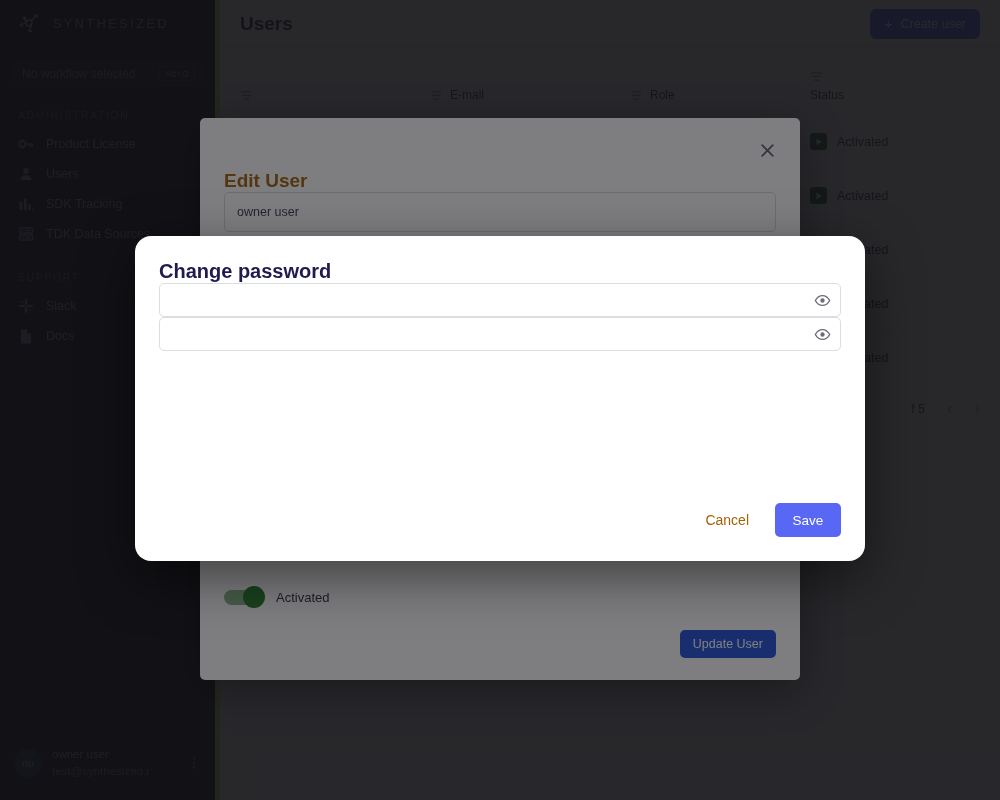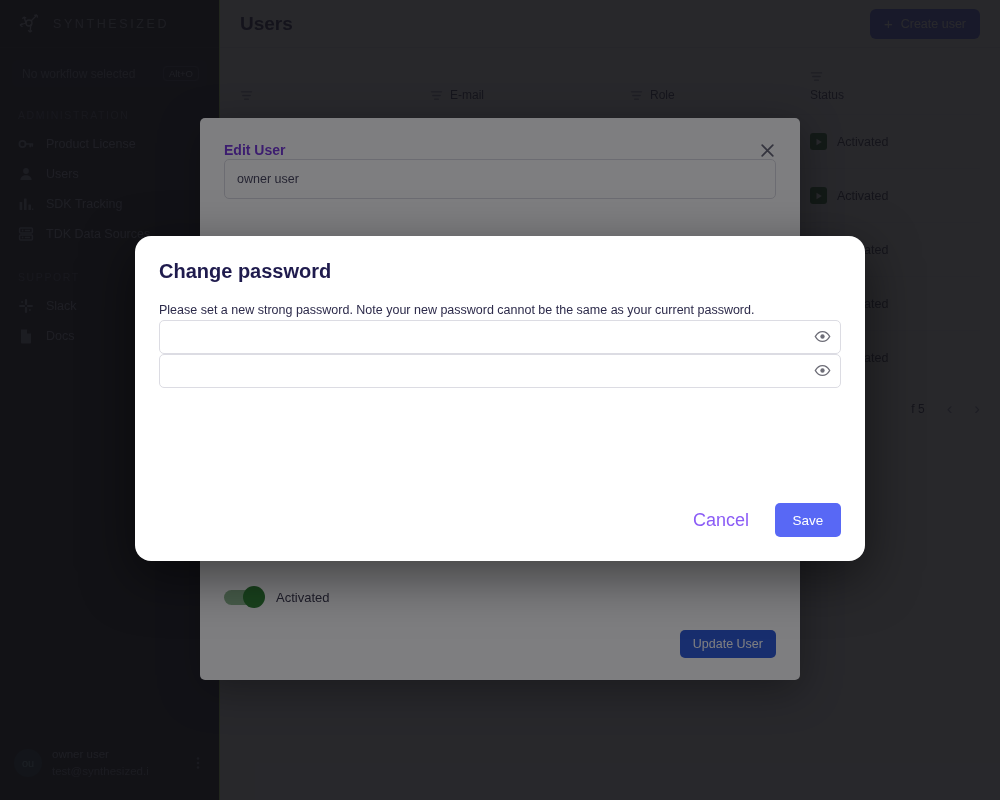--- a/index.html
+++ b/index.html
@@ -7,21 +7,21 @@
     width: 1000px; height: 800px;
     font-family: "Liberation Sans", sans-serif;
     overflow: hidden; background: #0d0d14;
   }
   #app { position: relative; width: 1000px; height: 800px; }
 
   
   .sidebar {
     position: absolute; left: 0; top: 0; width: 220px; height: 800px;
     background: #0b0b14; display: flex; flex-direction: column;
-    border-right: 1px solid #bef264;
+    border-right: 5px solid #bef264;
   }
   .logo-row {
     height: 48px; display: flex; align-items: center; gap: 9px;
     padding: 0 18px; border-bottom: 1px solid #17171f;
   }
   .logo-mark { width: 26px; height: 24px; flex: none; opacity: .82; }
   .logo-text {
     font-size: 12.5px; letter-spacing: 2.6px; color: #b9bcc9;
     font-weight: 400; opacity: .72;
   }
@@ -111,21 +111,21 @@
   
   .edit-modal {
     position: absolute; left: 200px; top: 118px; width: 600px; height: 562px;
     background: #fff; border-radius: 5px;
     box-shadow: 0 10px 40px rgba(0,0,0,.45);
   }
   .edit-head {
     display: flex; align-items: flex-start; justify-content: space-between;
     padding: 24px 24px 0 24px;
   }
-  .edit-title { font-size: 14px; color: #6d28d9; }
+  .edit-title { font-size: 19px; color: #a16207; margin-top: 28px; }
   .close-x { width: 17px; height: 17px; color: #5c5c6e; cursor: pointer; }
   .field-label { font-size: 12.5px; color: #2c2a4a; padding: 18px 24px 7px 24px; }
   .field-box {
     margin: 0 24px; height: 40px; border: 1px solid #d8d8e0;
     border-radius: 5px; display: flex; align-items: center;
     padding: 0 12px; font-size: 12.5px; color: #3a3852;
   }
   .toggle-row {
     position: absolute; left: 24px; bottom: 75px;
     display: flex; align-items: center; gap: 14px;
@@ -170,21 +170,21 @@
   .eye-btn {
     width: 20px; height: 20px; flex: none; color: #6e6e78;
     cursor: pointer; display: flex; align-items: center; justify-content: center;
   }
   .pw-actions {
     margin-top: auto; display: flex; align-items: center;
     justify-content: flex-end; gap: 22px;
   }
   .cancel-btn {
     background: none; border: none; font-family: inherit;
-    font-size: 18px; color: #8b5cf6; cursor: pointer; padding: 6px 4px;
+    font-size: 14px; color: #a16207; cursor: pointer; padding: 6px 4px;
   }
   .save-btn {
     background: #5868f5; color: #fff; border: none; border-radius: 5px;
     font-family: inherit; font-size: 13.5px; height: 34px; width: 66px;
     cursor: pointer;
   }
 </style>
 </head>
 <body>
 
@@ -439,21 +439,20 @@
       <span class="toggle"></span>
       <span class="toggle-label">Activated</span>
     </div>
     <button class="update-btn">Update User</button>
   </div>
 
   <div class="scrim-2"></div>
 
   <div class="pw-modal">
     <h2 class="pw-title">Change password</h2>
-    <p class="pw-desc">Please set a new strong password. Note your new password cannot be the same as your current password.</p>
 
     <div class="pw-input-wrap">
       <input class="pw-input" type="text" value="" placeholder="" style="">
       <span class="eye-btn">
         <svg width="17" height="17" viewBox="0 0 18 18" fill="none" stroke="currentColor" stroke-width="1.5">
           <path d="M1.4 9 C3.4 5.4 6 3.8 9 3.8 s5.6 1.6 7.6 5.2 c-2 3.6-4.6 5.2-7.6 5.2 S3.4 12.6 1.4 9z"></path>
           <circle cx="9" cy="9" r="2.3" fill="currentColor" stroke="none"></circle>
         </svg>
       </span>
     </div>

